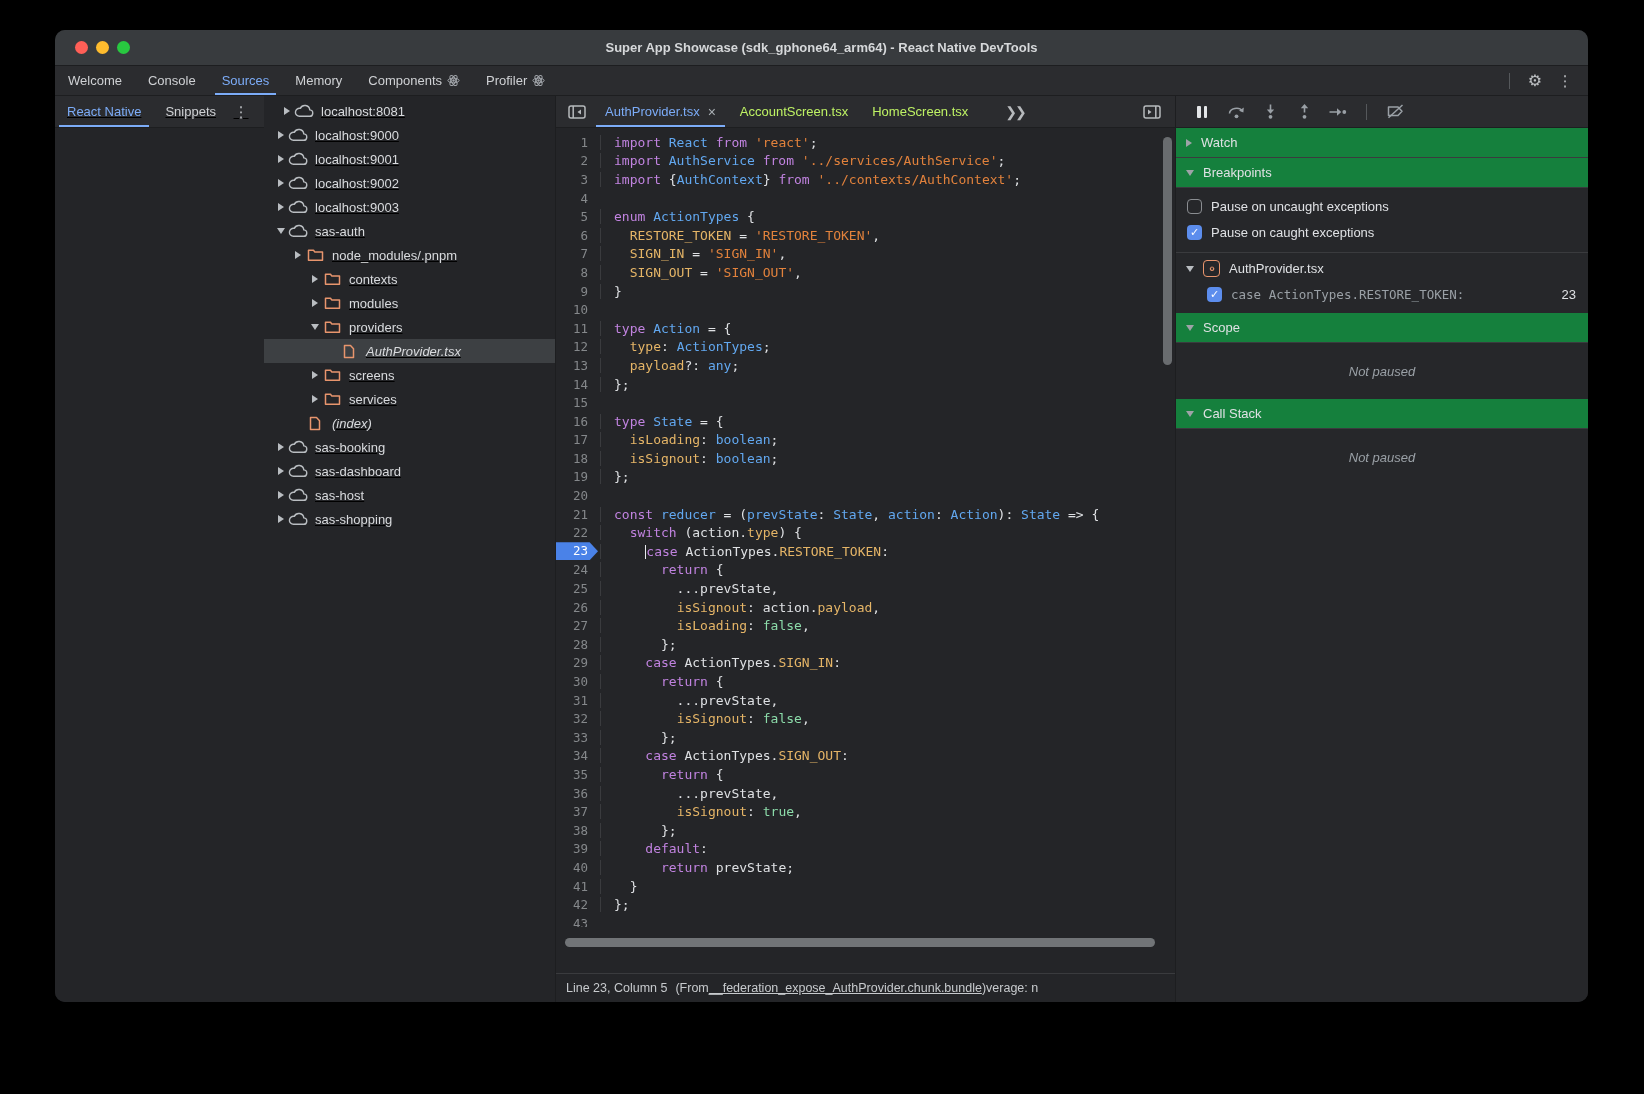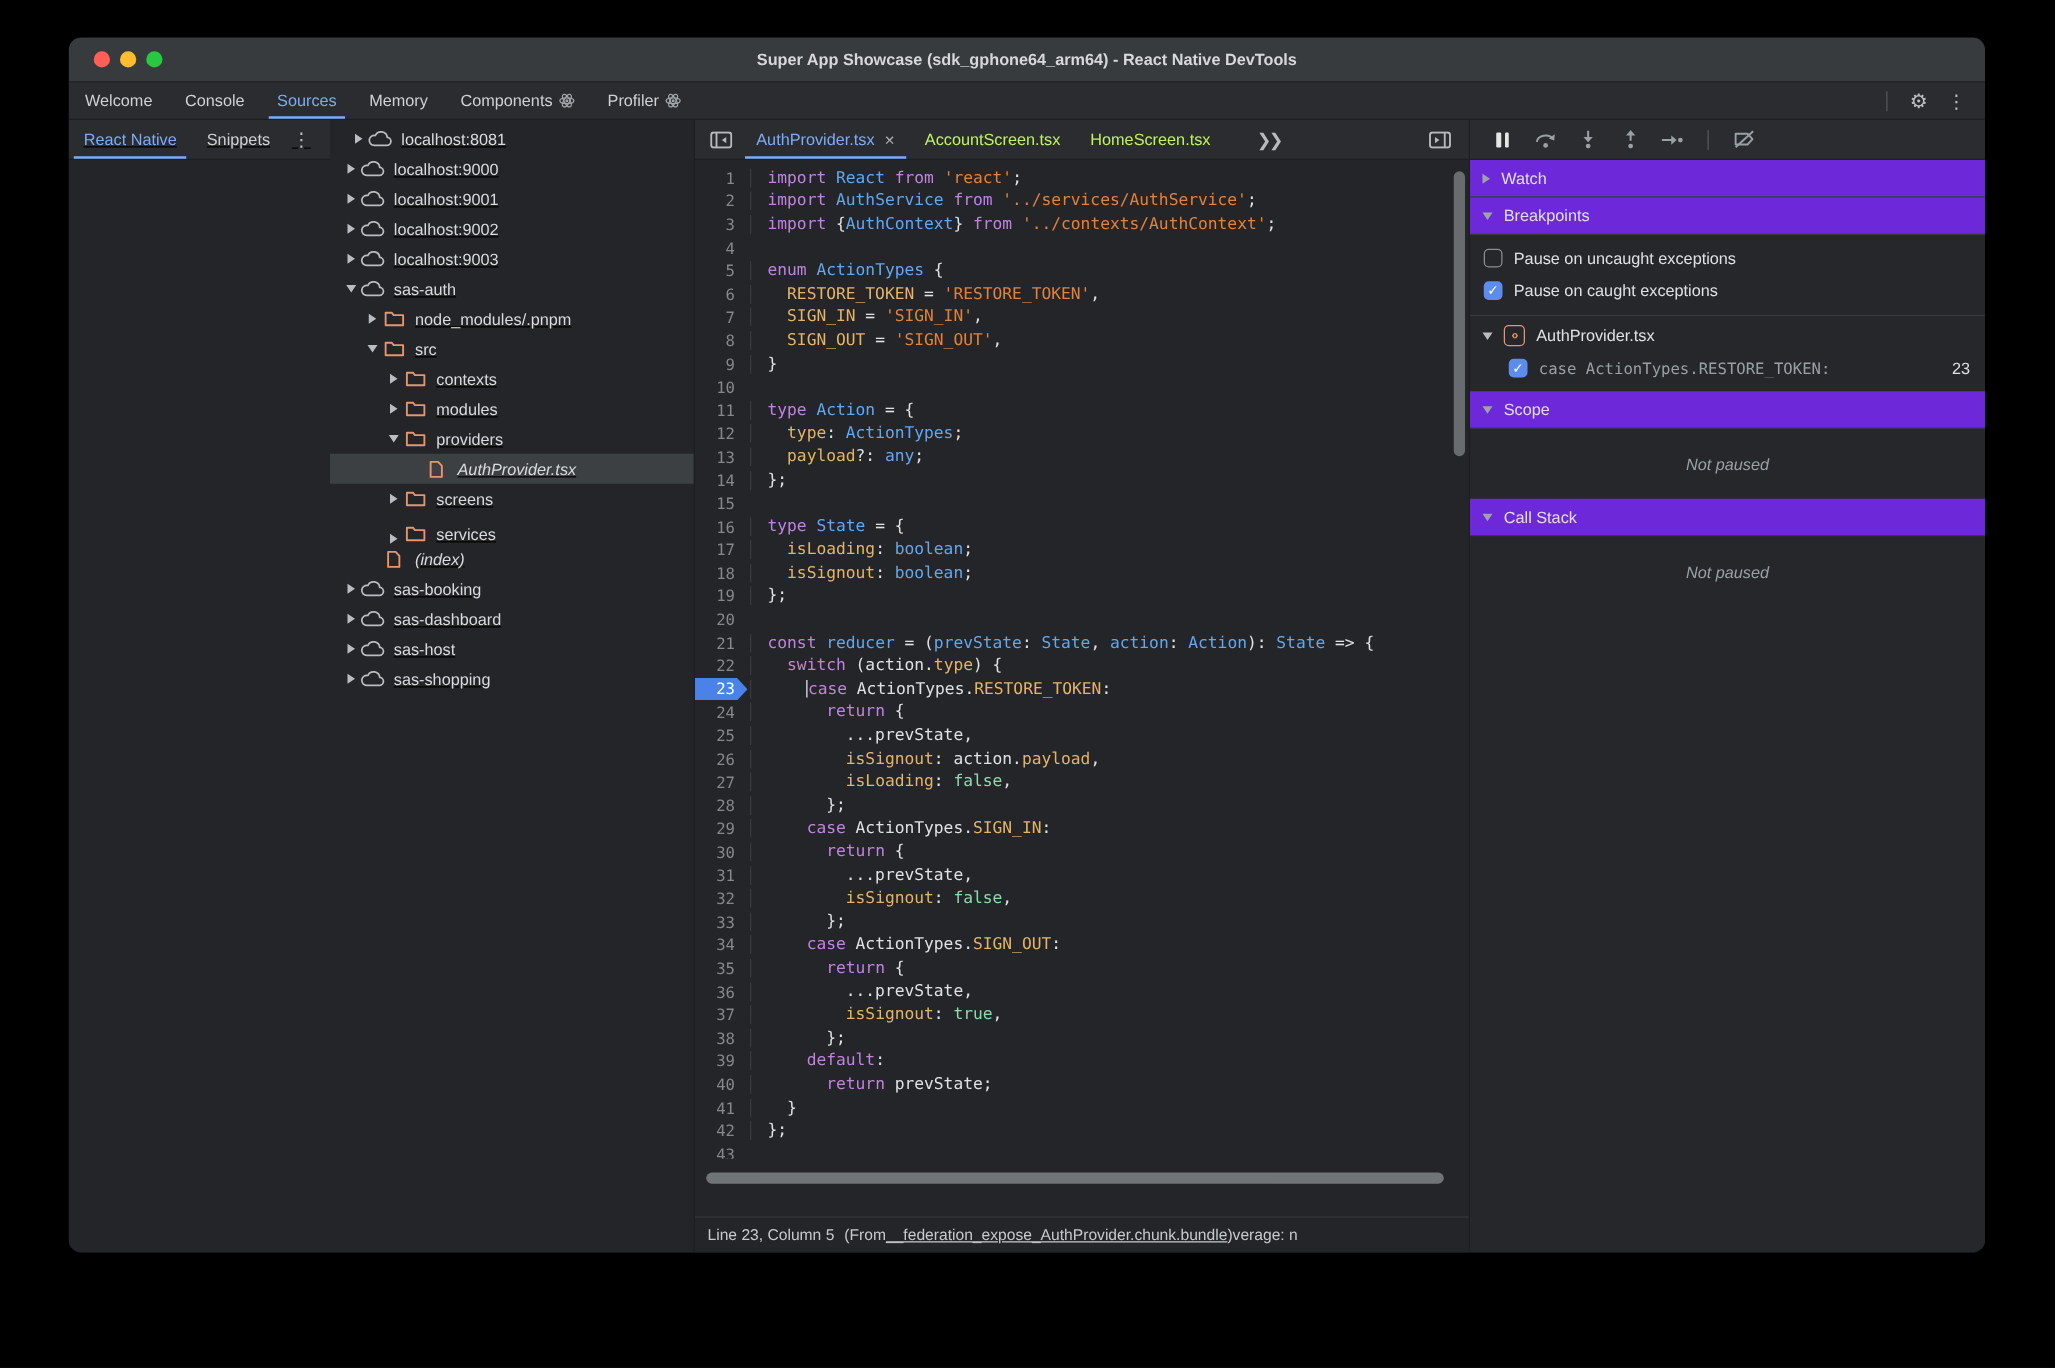--- a/index.html
+++ b/index.html
@@ -88,21 +88,21 @@
   
   .statusbar{height:29px;border-top:1px solid var(--border-soft);display:flex;align-items:center;font-size:12.5px;color:#c7cacd;padding-left:10px;overflow:hidden;white-space:nowrap;flex:0 0 auto;background:var(--panel);}
   .statusbar .link{text-decoration:underline;}
   .statusbar .overflow{color:#c7cacd;}
   
   .dbg-toolbar{height:32px;background:var(--strip);border-bottom:1px solid var(--border);display:flex;align-items:center;gap:6px;padding-left:12px;flex:0 0 auto;}
   .dicon{width:28px;height:24px;display:flex;align-items:center;justify-content:center;color:#9aa0a6;}
   .dicon.bright{color:#e4e6e8;}
   .pausebars{display:flex;gap:3px;}
   .pausebars i{display:block;width:3.5px;height:12px;background:currentColor;border-radius:1px;}
-  .sec-head{height:30px;display:flex;align-items:center;gap:9px;padding-left:10px;font-size:13px;color:var(--txt);border-bottom:1px solid var(--border-soft);background:#6d28d9;flex:0 0 auto;}
+  .sec-head{height:30px;display:flex;align-items:center;gap:9px;padding-left:10px;font-size:13px;color:var(--txt);border-bottom:1px solid var(--border-soft);background:#15803d;flex:0 0 auto;}
   .sec-head .tri.right{border-left-color:#9ea3a8;}
   .sec-head .tri.down{border-top-color:#9ea3a8;}
   .sec-body{background:var(--panel2);}
   .opt-row{height:26px;display:flex;align-items:center;gap:9px;padding-left:11px;font-size:13px;color:var(--txt);}
   .opts{padding:5px 0 7px;border-bottom:1px solid var(--border-soft);}
   .cb{width:15px;height:15px;border-radius:4px;flex:0 0 auto;display:flex;align-items:center;justify-content:center;}
   .cb.off{border:1.5px solid #8a8d91;background:transparent;}
   .cb.on{background:var(--cb-blue);color:#fff;font-size:11px;}
   .grp-row{height:27px;display:flex;align-items:center;gap:9px;padding-left:10px;font-size:13px;color:var(--txt);}
   .mod-icon{width:17px;height:17px;border:1.5px solid var(--orange);border-radius:4px;color:var(--orange);
@@ -259,85 +259,74 @@
             <span class="arrow">
               <span class="tri right"></span>
             </span>
             <span class="ticon">
               <svg width="17" height="14" viewBox="0 0 17 14">
                 <path d="M1.5 12.2V2.2h5l1.4 1.9h7.6v8.1z" fill="none" stroke="#e8956d" stroke-width="1.5" stroke-linejoin="round"></path>
               </svg>
             </span>
             <span class="lbl">node_modules/.pnpm</span>
           </div>
-          <div class="trow" style="padding-left: 27px;">
-            <span class="arrow">
-              <span class="tri down"></span>
+          <div class="trow" style="padding-left: 44px;">
+            <span class="arrow">
+              <span class="tri right"></span>
             </span>
             <span class="ticon">
               <svg width="17" height="14" viewBox="0 0 17 14">
                 <path d="M1.5 12.2V2.2h5l1.4 1.9h7.6v8.1z" fill="none" stroke="#e8956d" stroke-width="1.5" stroke-linejoin="round"></path>
               </svg>
             </span>
-            <span class="lbl">src</span>
+            <span class="lbl">contexts</span>
           </div>
           <div class="trow" style="padding-left: 44px;">
             <span class="arrow">
               <span class="tri right"></span>
             </span>
             <span class="ticon">
               <svg width="17" height="14" viewBox="0 0 17 14">
                 <path d="M1.5 12.2V2.2h5l1.4 1.9h7.6v8.1z" fill="none" stroke="#e8956d" stroke-width="1.5" stroke-linejoin="round"></path>
               </svg>
             </span>
-            <span class="lbl">contexts</span>
+            <span class="lbl">modules</span>
           </div>
           <div class="trow" style="padding-left: 44px;">
             <span class="arrow">
-              <span class="tri right"></span>
+              <span class="tri down"></span>
             </span>
             <span class="ticon">
               <svg width="17" height="14" viewBox="0 0 17 14">
                 <path d="M1.5 12.2V2.2h5l1.4 1.9h7.6v8.1z" fill="none" stroke="#e8956d" stroke-width="1.5" stroke-linejoin="round"></path>
               </svg>
             </span>
-            <span class="lbl">modules</span>
+            <span class="lbl">providers</span>
+          </div>
+          <div class="trow selected" style="padding-left: 61px;">
+            <span class="arrow"></span>
+            <span class="ticon">
+              <svg width="12" height="15" viewBox="0 0 12 15">
+                <path d="M1.5 1.5h6l3 3.2v8.8h-9z" fill="none" stroke="#e8956d" stroke-width="1.5" stroke-linejoin="round"></path>
+              </svg>
+            </span>
+            <span class="lbl italic">AuthProvider.tsx</span>
           </div>
           <div class="trow" style="padding-left: 44px;">
             <span class="arrow">
-              <span class="tri down"></span>
+              <span class="tri right"></span>
             </span>
             <span class="ticon">
               <svg width="17" height="14" viewBox="0 0 17 14">
                 <path d="M1.5 12.2V2.2h5l1.4 1.9h7.6v8.1z" fill="none" stroke="#e8956d" stroke-width="1.5" stroke-linejoin="round"></path>
               </svg>
             </span>
-            <span class="lbl">providers</span>
-          </div>
-          <div class="trow selected" style="padding-left: 61px;">
-            <span class="arrow"></span>
-            <span class="ticon">
-              <svg width="12" height="15" viewBox="0 0 12 15">
-                <path d="M1.5 1.5h6l3 3.2v8.8h-9z" fill="none" stroke="#e8956d" stroke-width="1.5" stroke-linejoin="round"></path>
-              </svg>
-            </span>
-            <span class="lbl italic">AuthProvider.tsx</span>
+            <span class="lbl">screens</span>
           </div>
           <div class="trow" style="padding-left: 44px;">
-            <span class="arrow">
-              <span class="tri right"></span>
-            </span>
-            <span class="ticon">
-              <svg width="17" height="14" viewBox="0 0 17 14">
-                <path d="M1.5 12.2V2.2h5l1.4 1.9h7.6v8.1z" fill="none" stroke="#e8956d" stroke-width="1.5" stroke-linejoin="round"></path>
-              </svg>
-            </span>
-            <span class="lbl">screens</span>
-          </div>
-          <div class="trow" style="padding-left: 44px; align-items: flex-end;">
             <span class="arrow">
               <span class="tri right"></span>
             </span>
             <span class="ticon">
               <svg width="17" height="14" viewBox="0 0 17 14">
                 <path d="M1.5 12.2V2.2h5l1.4 1.9h7.6v8.1z" fill="none" stroke="#e8956d" stroke-width="1.5" stroke-linejoin="round"></path>
               </svg>
             </span>
             <span class="lbl">services</span>
           </div>

